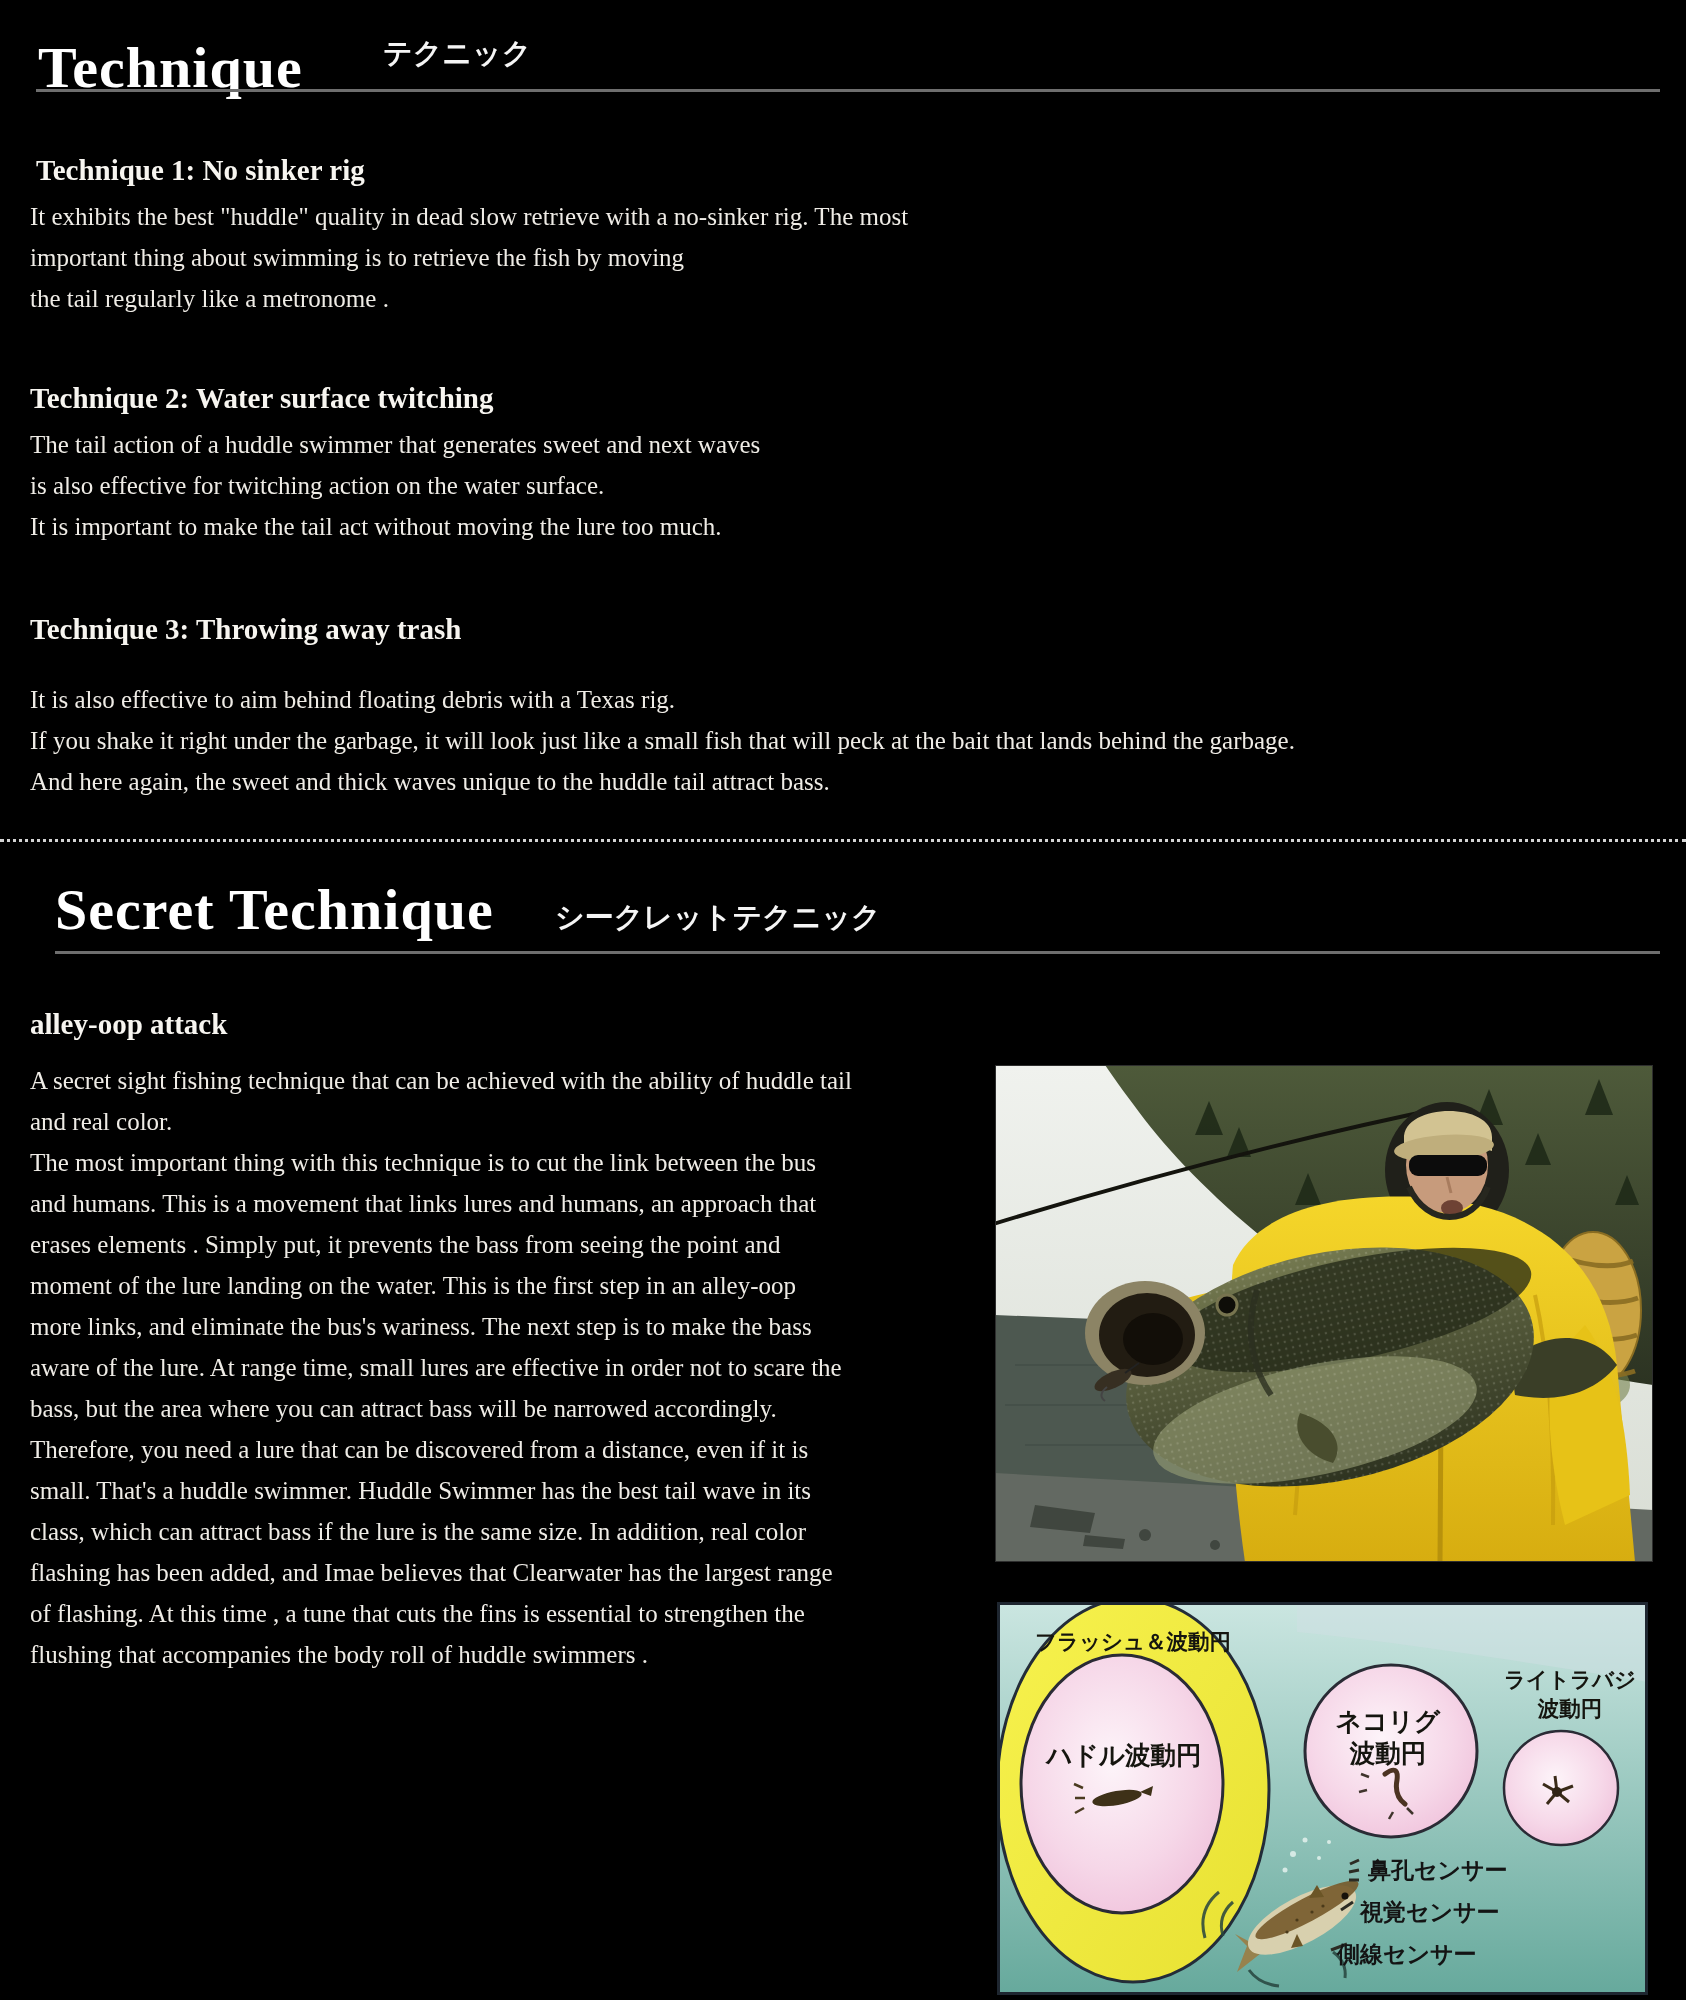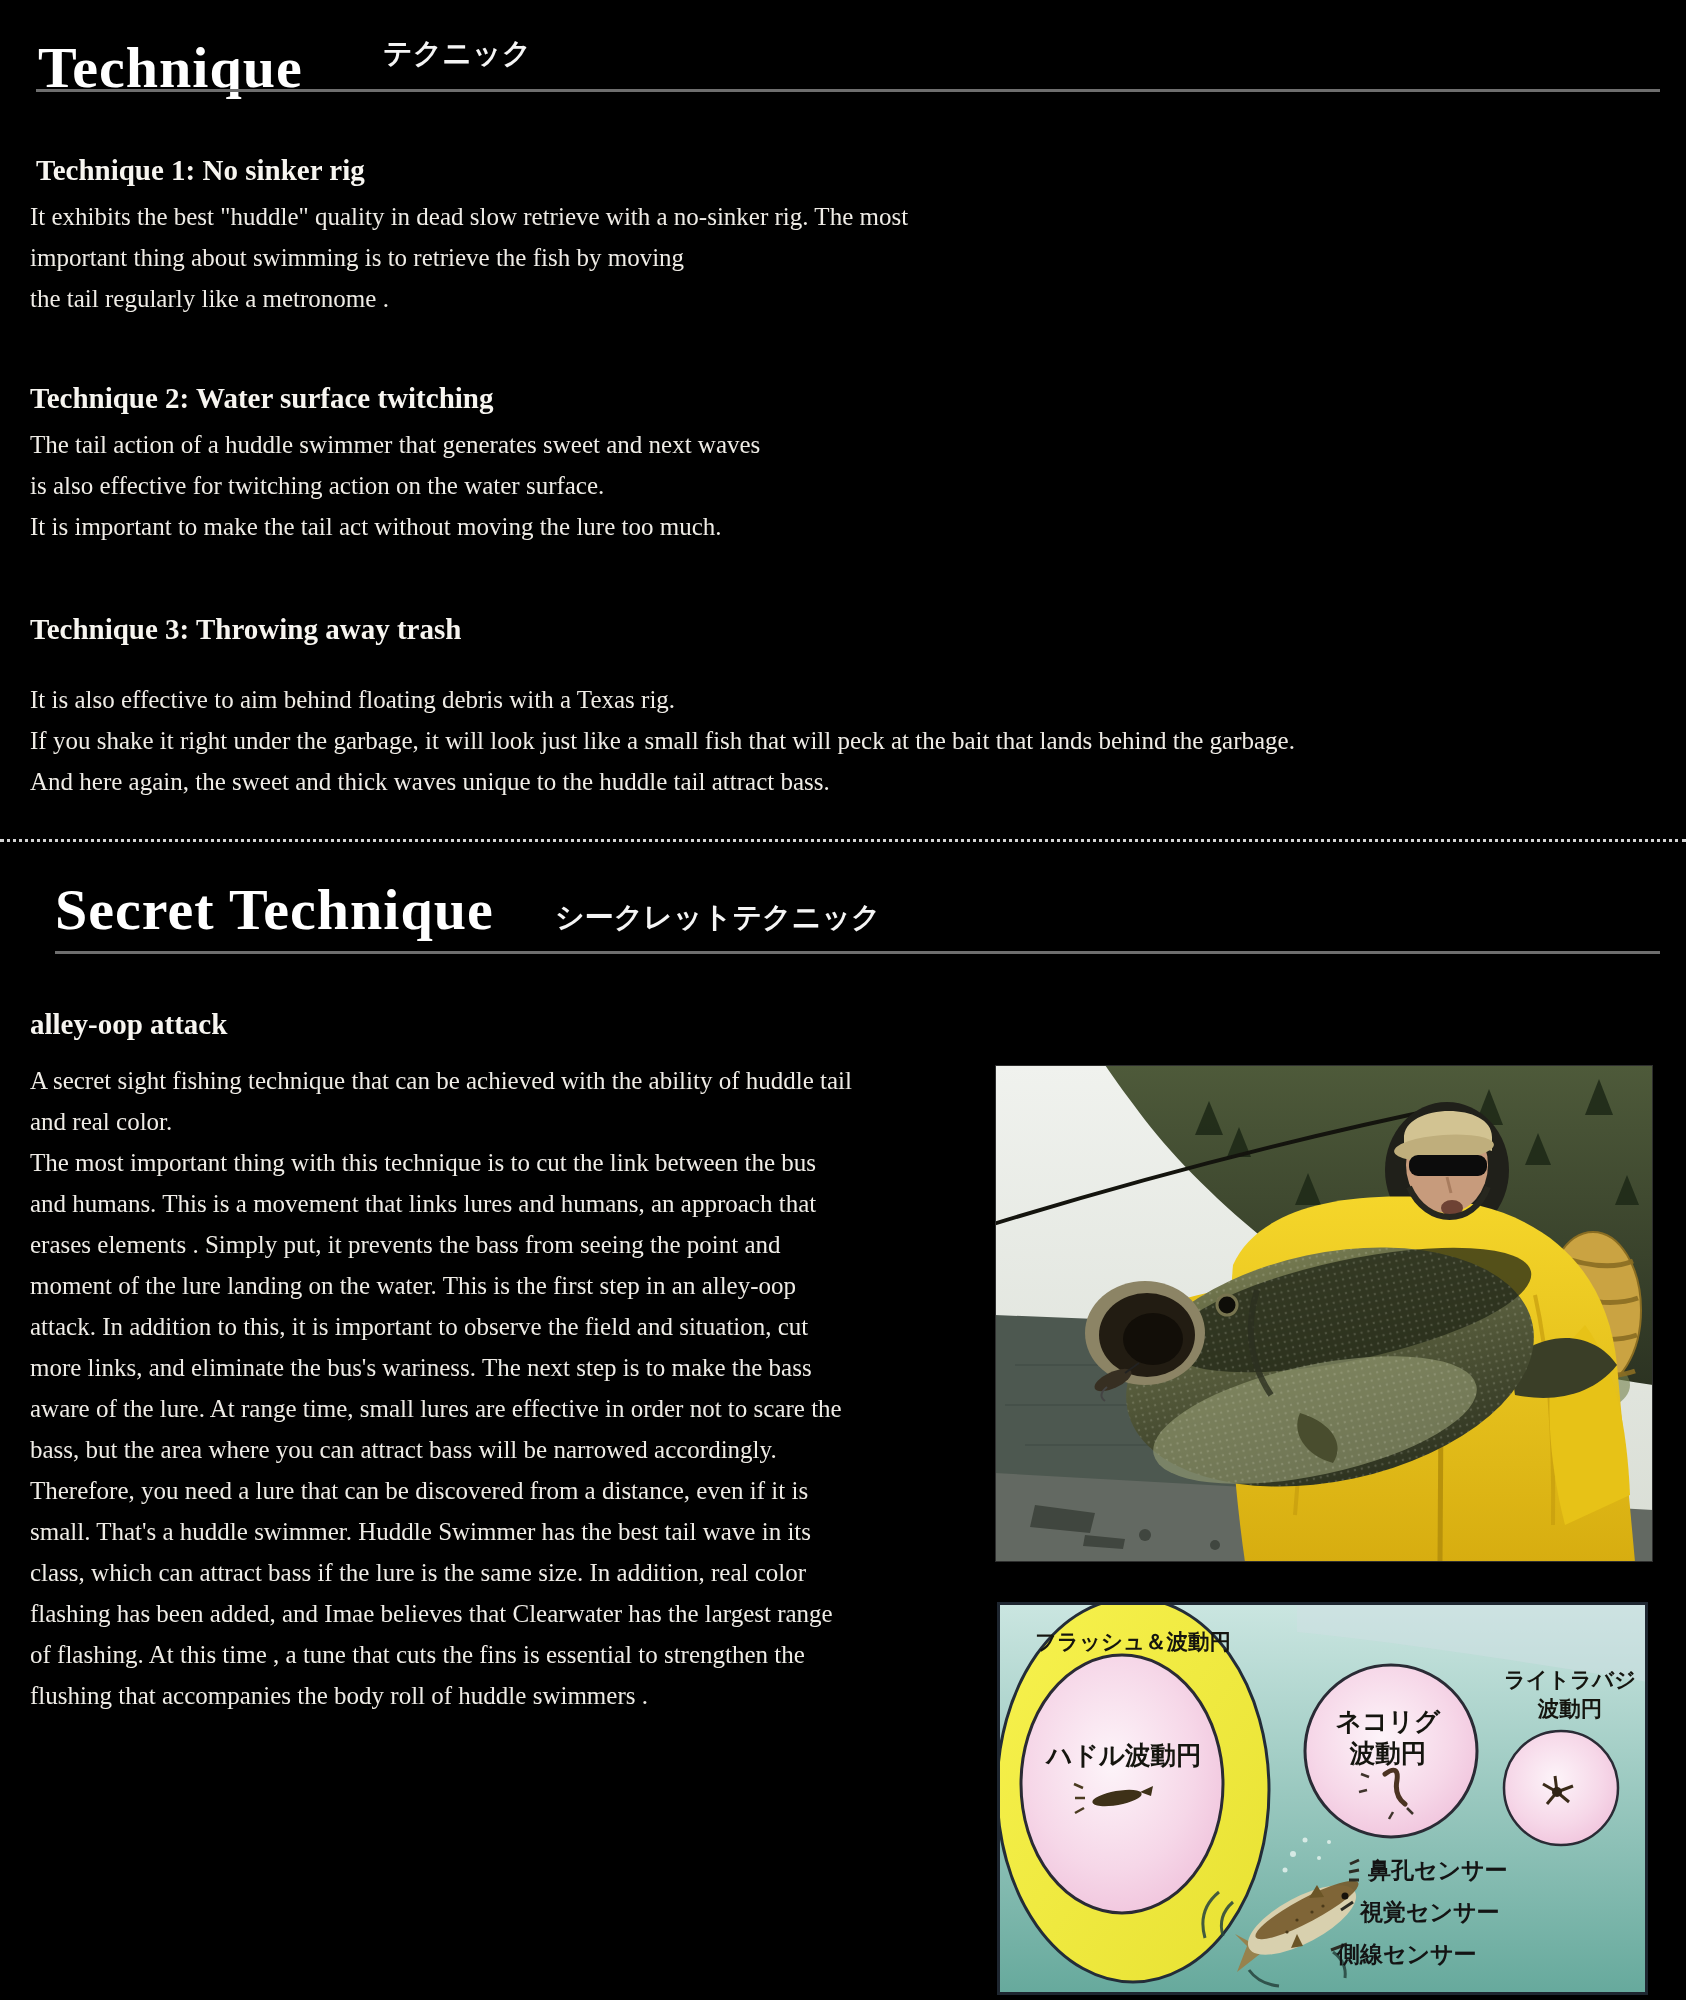--- a/index.html
+++ b/index.html
@@ -57,21 +57,20 @@
 
   <div class="abs subhead" style="left:30px;top:1008px;">alley-oop attack</div>
 
   <div class="abs para" style="left:30px;top:1060px;width:950px;">
     <div class="tline">A secret sight fishing technique that can be achieved with the ability of huddle tail</div>
     <div class="tline">and real color.</div>
     <div class="tline">The most important thing with this technique is to cut the link between the bus</div>
     <div class="tline">and humans. This is a movement that links lures and humans, an approach that</div>
     <div class="tline">erases elements . Simply put, it prevents the bass from seeing the point and</div>
     <div class="tline">moment of the lure landing on the water. This is the first step in an alley-oop</div>
-    <div class="tline">attack. In addition to this, it is important to observe the field and situation, cut</div>
     <div class="tline">more links, and eliminate the bus's wariness. The next step is to make the bass</div>
     <div class="tline">aware of the lure. At range time, small lures are effective in order not to scare the</div>
     <div class="tline">bass, but the area where you can attract bass will be narrowed accordingly.</div>
     <div class="tline">Therefore, you need a lure that can be discovered from a distance, even if it is</div>
     <div class="tline">small. That's a huddle swimmer. Huddle Swimmer has the best tail wave in its</div>
     <div class="tline">class, which can attract bass if the lure is the same size. In addition, real color</div>
     <div class="tline">flashing has been added, and Imae believes that Clearwater has the largest range</div>
     <div class="tline">of flashing. At this time , a tune that cuts the fins is essential to strengthen the</div>
     <div class="tline">flushing that accompanies the body roll of huddle swimmers .</div>
   </div>

